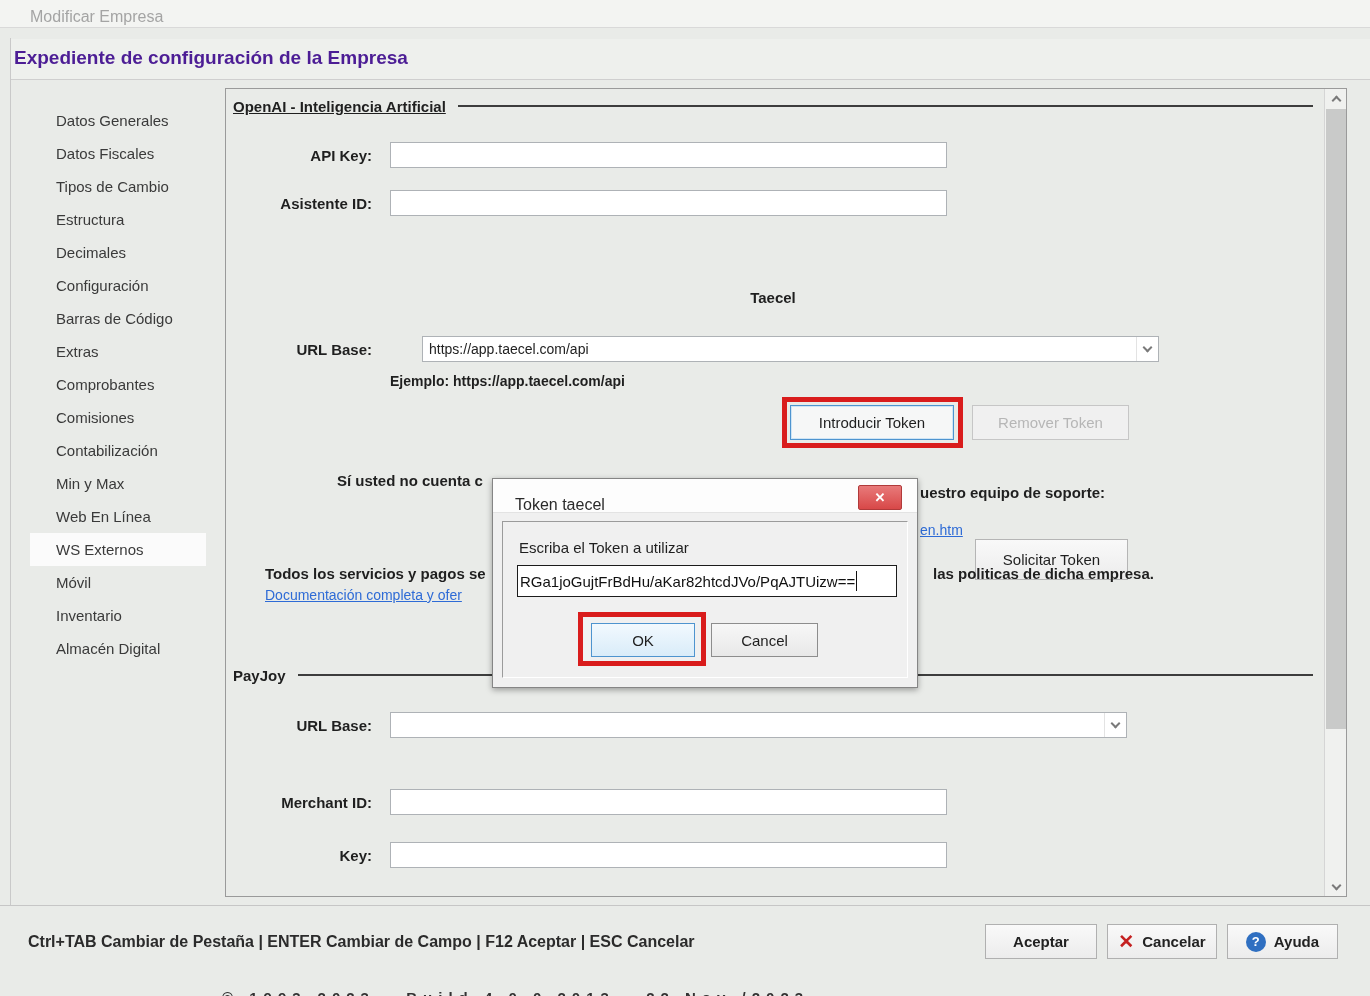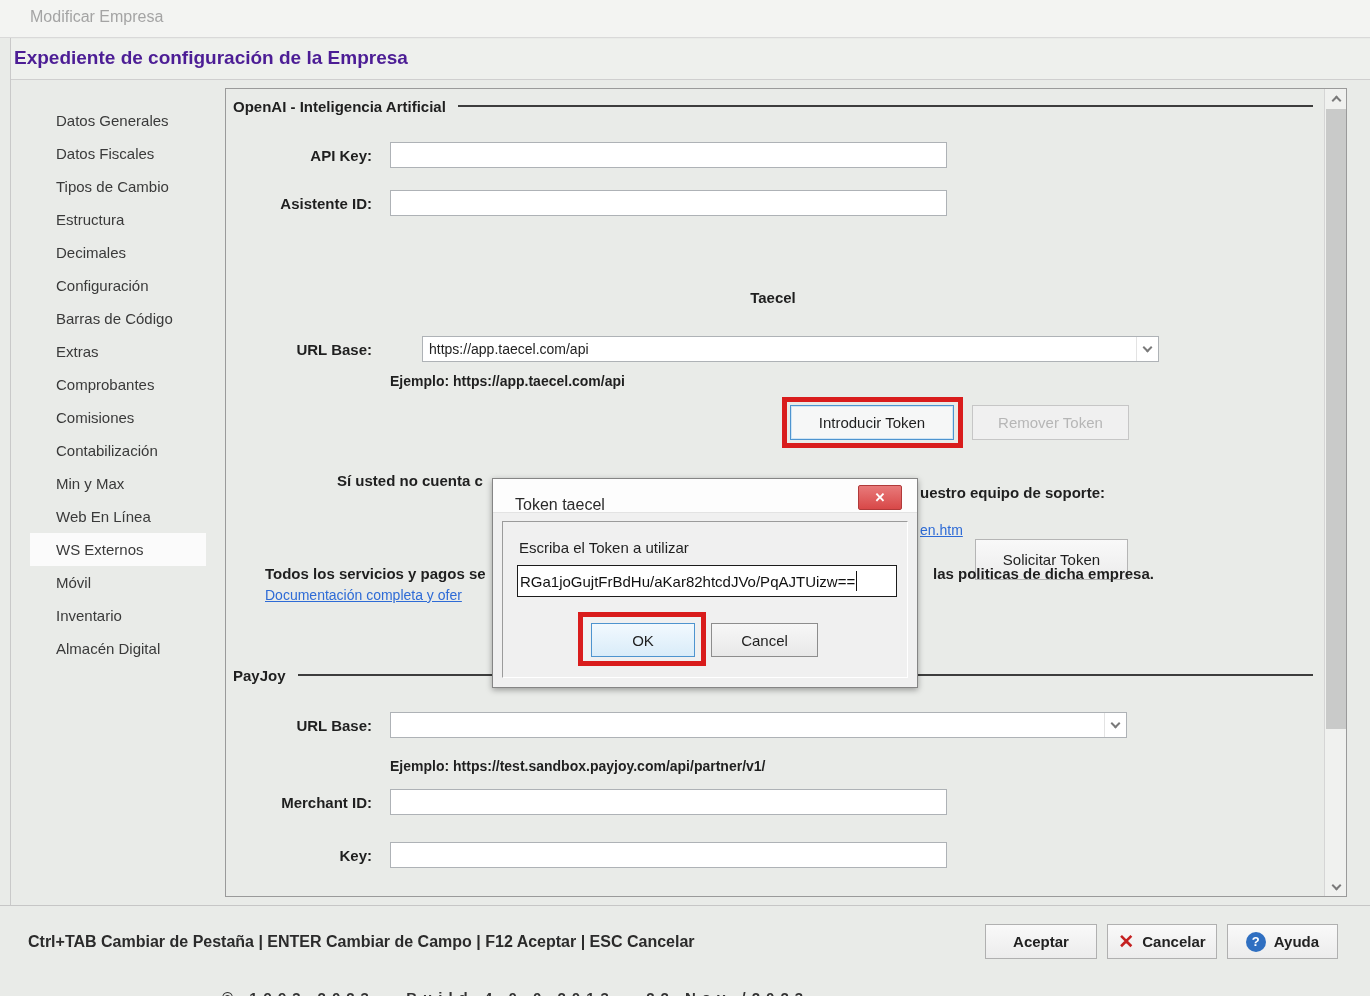--- a/index.html
+++ b/index.html
@@ -1,21 +1,21 @@
 <!DOCTYPE html>
 <html><head>
 <meta charset="utf-8">
 <style>
   * { margin:0; padding:0; box-sizing:border-box; }
   html,body { width:1370px; height:996px; overflow:hidden; }
   body { font-family:"Liberation Sans", sans-serif; background:#e9ebe8; color:#1f1f1f; }
   #root { position:relative; width:1370px; height:996px; }
 
   
-  .titlebar { position:absolute; left:0; top:0; width:1370px; height:38px; background:#f3f4f2; border-bottom:1px solid #d9d9d9; }
+  .titlebar { position:absolute; left:0; top:0; width:1370px; height:28px; background:#f3f4f2; border-bottom:1px solid #d9d9d9; }
   .titlebar .t { position:absolute; left:30px; top:8px; font-size:16px; color:#a4a4a4; }
   .headerbar { position:absolute; left:10px; top:39px; width:1360px; height:41px; background:#eef0ed; border-bottom:1px solid #cfcfcf; }
   .headerbar .h { position:absolute; left:4px; top:8px; font-size:19px; font-weight:bold; color:#4c1d95; }
   .leftline { position:absolute; left:10px; top:38px; width:1px; height:868px; background:#c9c9c9; }
 
   
   .sidebar { position:absolute; left:30px; top:104px; width:176px; }
   .side-item { height:33px; line-height:33px; padding-left:26px; font-size:15px; color:#3a3a3a; cursor:default; }
   .side-item.selected { background:#fbfbfb; }
 
@@ -99,21 +99,21 @@
     <div class="side-item">Min y Max</div>
     <div class="side-item">Web En Línea</div>
     <div class="side-item selected">WS Externos</div>
     <div class="side-item">Móvil</div>
     <div class="side-item">Inventario</div>
     <div class="side-item">Almacén Digital</div>
   </div>
 
   <div class="panel"></div>
 
-  <div class="sec" style="top:97px;">
+  <div class="sec" style="top:97px;text-decoration:underline;">
     <span class="st">OpenAI - Inteligencia Artificial</span>
     <span class="sl"></span>
   </div>
   <div class="lbl" style="left:222px; top:147px;">API Key:</div>
   <input class="tbox" style="left: 390px; top: 142px; width: 557px;" value="">
   <div class="lbl" style="left:222px; top:195px;">Asistente ID:</div>
   <input class="tbox" style="left: 390px; top: 190px; width: 557px;" value="">
 
   <div class="sec" style="top:289px;flex-direction:column;">
     <span class="st">Taecel</span>
@@ -146,21 +146,20 @@
     <span class="st">PayJoy</span>
     <span class="sl"></span>
   </div>
   <div class="lbl" style="left:222px; top:717px;">URL Base:</div>
   <div class="combo" style="left:390px; top:712px; width:737px;">
     <span class="cval"></span>
     <span class="carr">
         <span class="chev down" style="margin:0 0 3px 0;"></span>
       </span>
   </div>
-  <div class="hint" style="left:390px; top:758px;">Ejemplo: https://test.sandbox.payjoy.com/api/partner/v1/</div>
   <div class="lbl" style="left:222px; top:794px;">Merchant ID:</div>
   <input class="tbox" style="left: 390px; top: 789px; width: 557px;" value="">
   <div class="lbl" style="left:222px; top:847px;">Key:</div>
   <input class="tbox" style="left: 390px; top: 842px; width: 557px;" value="">
 
   <div class="vscroll">
     <div class="vs-btn" style="top:0;">
         <span class="chev up"></span>
       </div>
     <div class="vs-thumb"></div>

